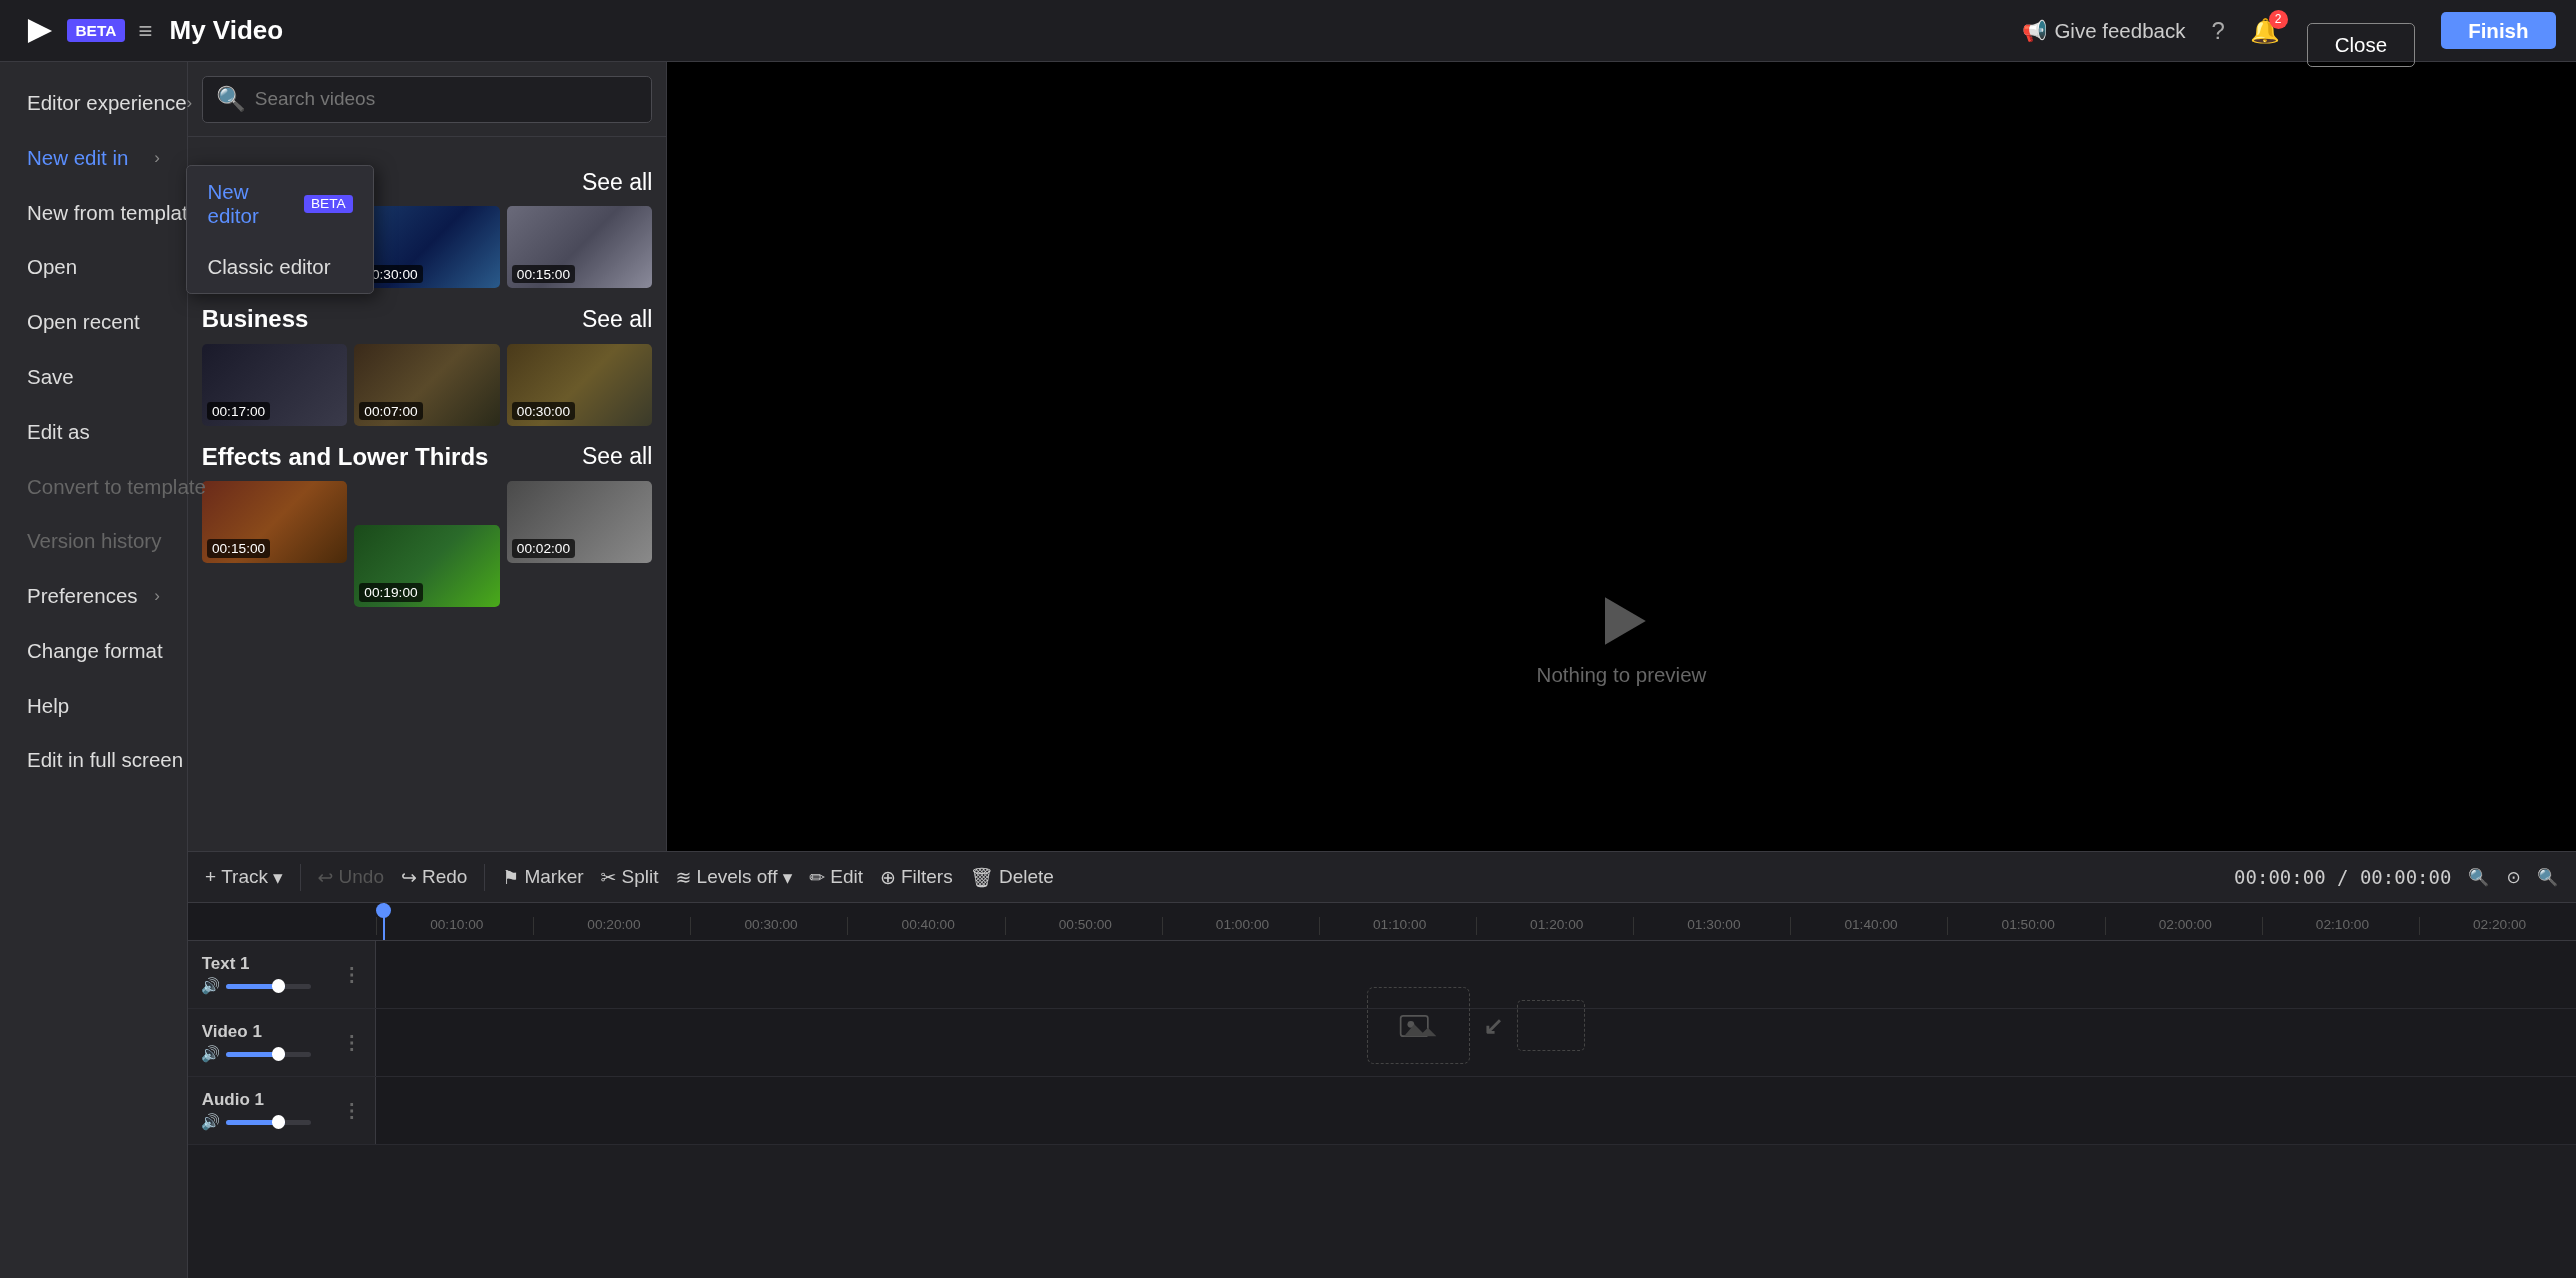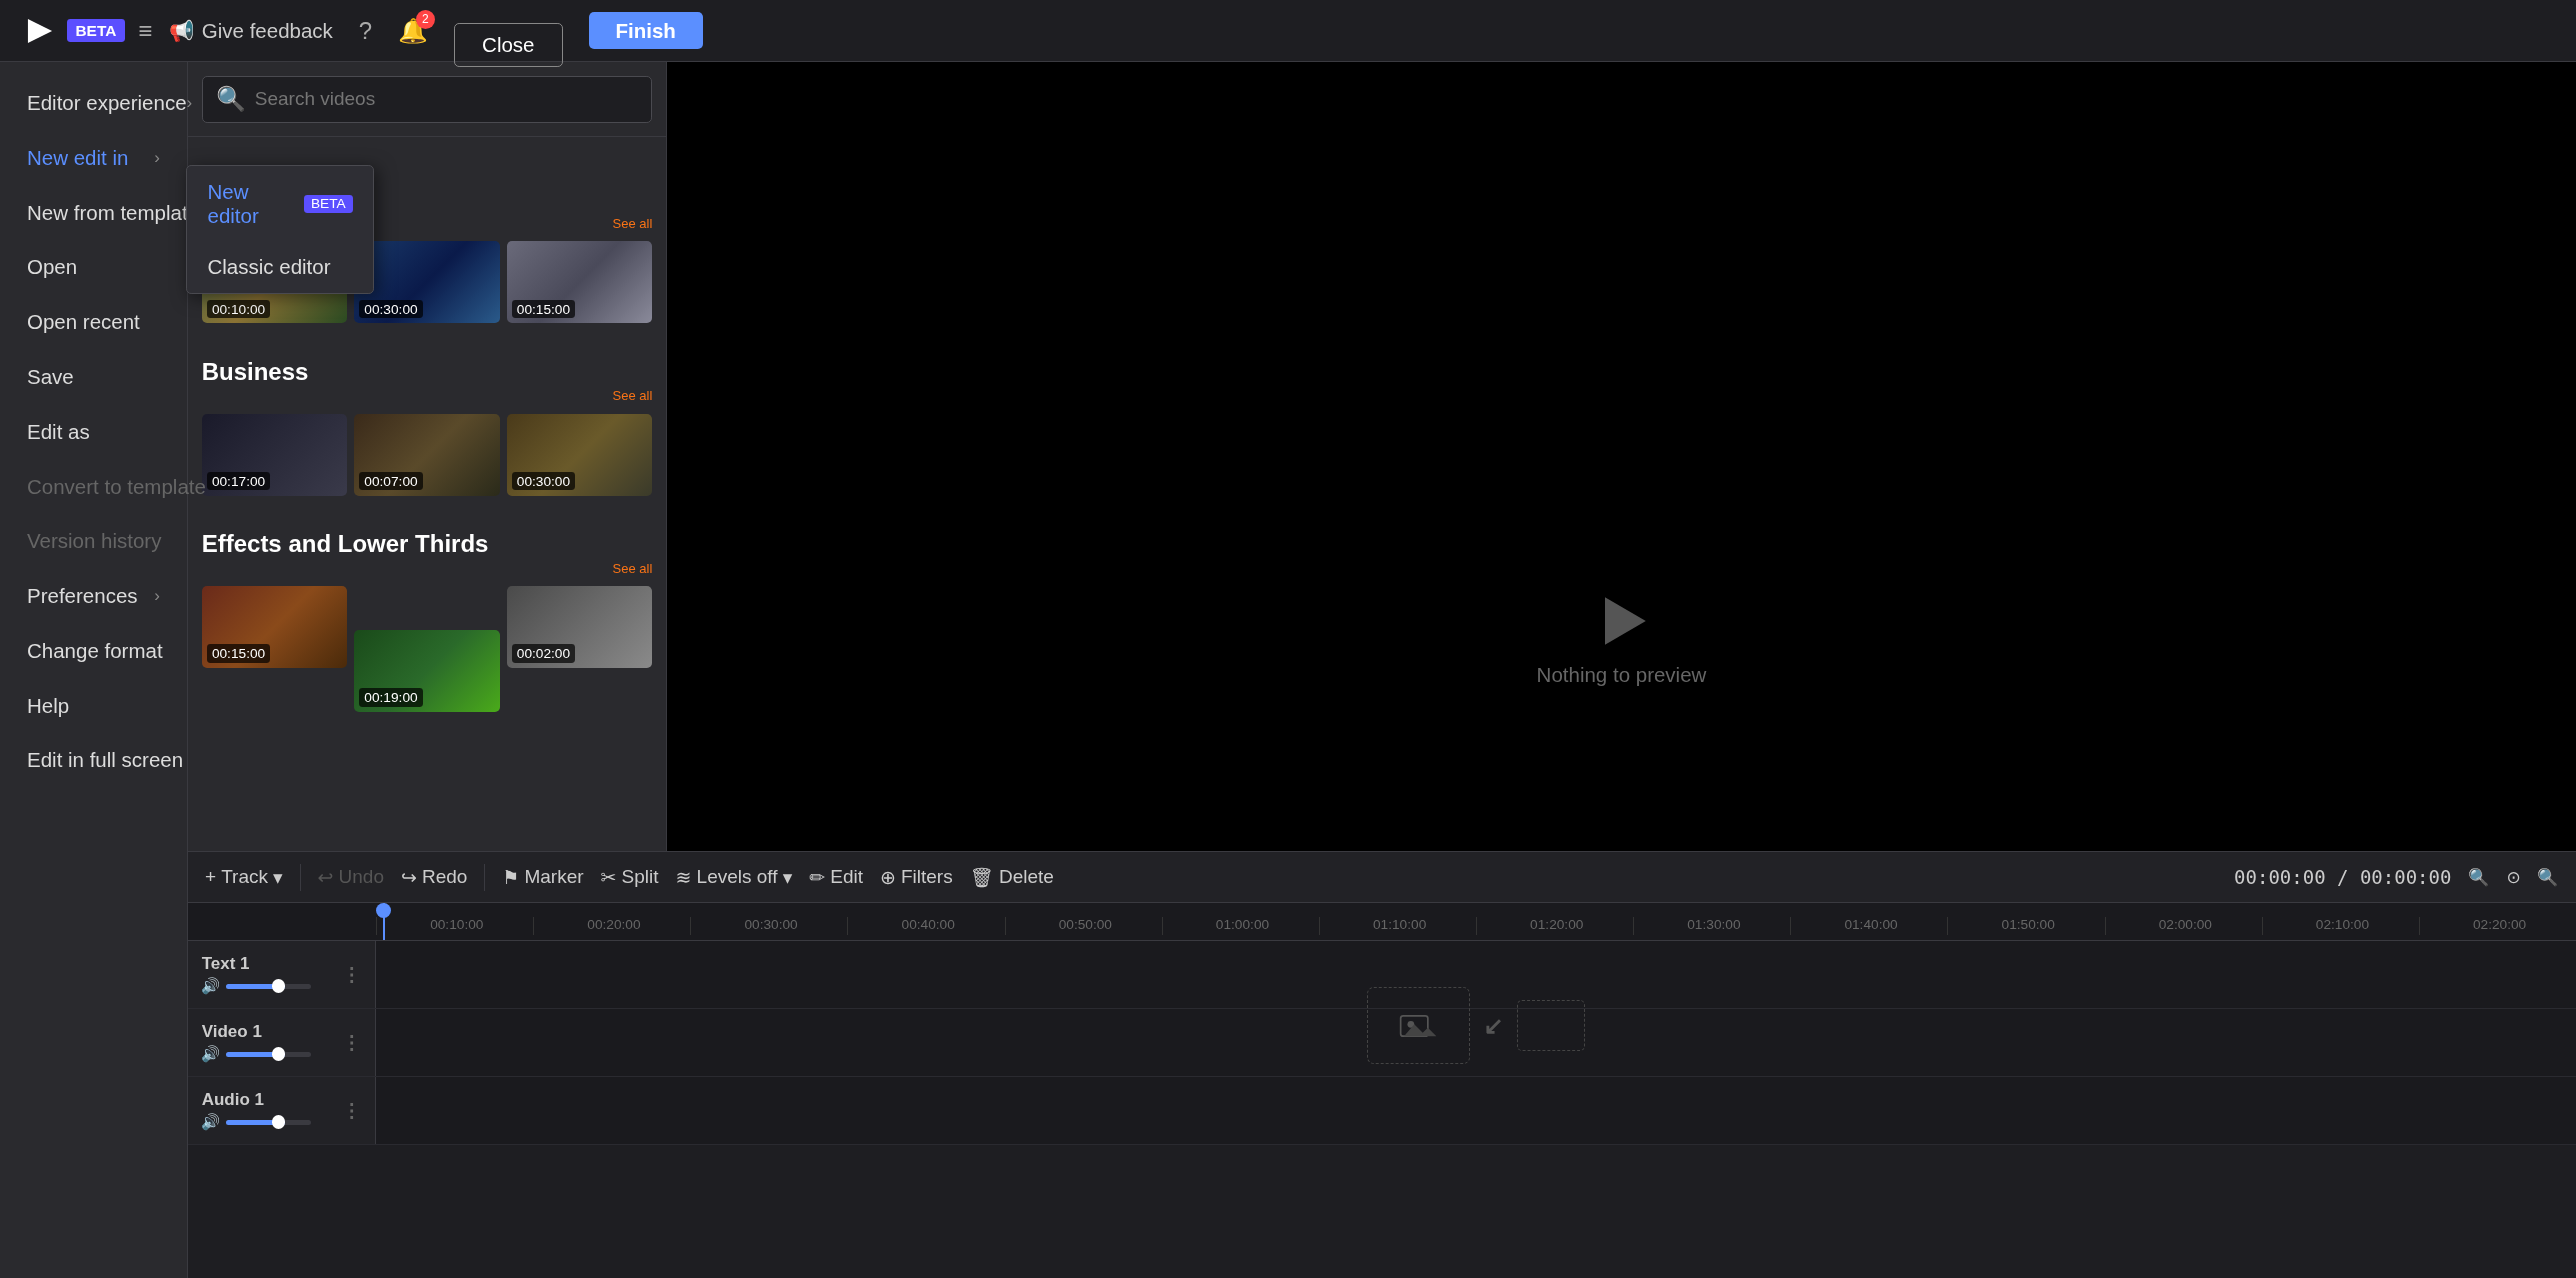--- a/index.html
+++ b/index.html
@@ -211,24 +211,23 @@
       align-items: center;
       margin-bottom: 10.3px;
       margin-top: 17px;
     }
     .media-section-title {
       font-size: 24px;
       font-weight: 600;
       color: #fff;
     }
     .see-all {
-      font-size: 13px;
-      color: #f97316;
-      cursor: pointer;
-      margin-top: 48px;
+      font-size: 23px;
+      color: #ffffff;
+      cursor: pointer;
     }
     .media-grid {
       display: grid;
       grid-template-columns: repeat(3, 1fr);
       gap: 6.8px;
       margin-bottom: 6.8px;
     }
     .media-thumb {
       position: relative;
       border-radius: 5.1px;
@@ -487,20 +486,21 @@
   </style>
 </head>
 <body>
 
 <div class="topbar">
   <svg class="topbar-logo" viewBox="0 0 44 44">
     <polygon points="8,8 36,22 8,36" fill="#fff"></polygon>
   </svg>
   <span class="topbar-beta">BETA</span>
   <span class="topbar-hamburger">≡</span>
+  <span class="topbar-title">My Video</span>
   <div class="topbar-actions">
     <div class="topbar-feedback">
       <span>📢</span>
       <span>Give feedback</span>
     </div>
     <div class="topbar-icon-btn">
       <span>?</span>
     </div>
     <div class="topbar-icon-btn" style="position:relative;">
       <span>🔔</span>

